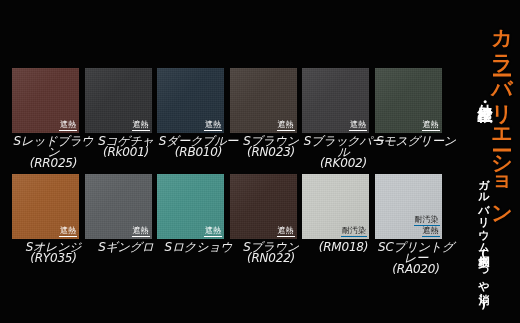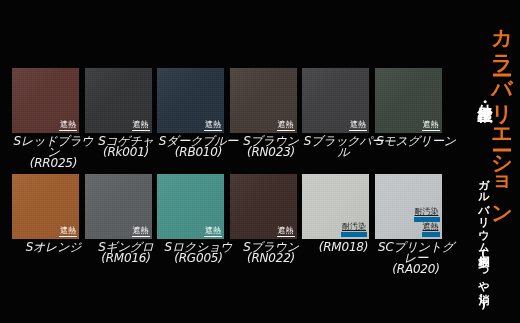--- a/index.html
+++ b/index.html
@@ -48,21 +48,21 @@
     line-height:1;
   }
   .badge{
     font-size:8px;
     letter-spacing:0px;
     padding:0 1px 1px 1px;
     white-space:nowrap;
     font-family:"DejaVu Sans",sans-serif;
   }
   .badge.light{color:#ffffff;border-bottom:1px solid #ffffff;}
-  .badge.dark{color:#1c1c1c;border-bottom:5px solid #0369a1;text-decoration:underline;}
+  .badge.dark{color:#1c1c1c;border-bottom:1px solid #0369a1;}
 
   .cap{
     margin-top:3px;
     text-align:center;
     color:#efefef;
     font-size:12px;
     line-height:11px;
     font-family:"DejaVu Sans",sans-serif;
     letter-spacing:-.2px;
     font-style:italic;
@@ -152,21 +152,21 @@
           <div class="cap"><span>Sブラウン</span><span class="code">(RN023)</span></div>
         </div>
         <div class="cell" style="left: 290px;">
           <div class="chip" style="background: rgb(62, 61, 63);">
             <div class="tex"></div>
             <div class="sheen"></div>
             <div class="badges">
               <span class="badge light">遮熱</span>
             </div>
           </div>
-          <div class="cap"><span>Sブラックパール</span></div>
+          <div class="cap"><span>Sブラックパール</span><span class="code">(RK002)</span></div>
         </div>
         <div class="cell" style="left: 362.5px;">
           <div class="chip" style="background: rgb(60, 70, 61);">
             <div class="tex"></div>
             <div class="sheen"></div>
             <div class="badges">
               <span class="badge light">遮熱</span>
             </div>
           </div>
           <div class="cap"><span>Sモスグリーン</span></div>
@@ -174,41 +174,41 @@
       </div>
     <div class="row">
         <div class="cell" style="left: 0px;">
           <div class="chip" style="background: rgb(158, 92, 43);">
             <div class="tex"></div>
             <div class="sheen"></div>
             <div class="badges">
               <span class="badge light">遮熱</span>
             </div>
           </div>
-          <div class="cap"><span>Sオレンジ</span></div>
+          <div class="cap"><span>Sオレンジ</span><span class="code">(RY035)</span></div>
         </div>
         <div class="cell" style="left: 72.5px;">
           <div class="chip" style="background: rgb(91, 95, 98);">
             <div class="tex"></div>
             <div class="sheen"></div>
             <div class="badges">
               <span class="badge light">遮熱</span>
             </div>
           </div>
-          <div class="cap"><span>Sギングロ</span><span class="code">(RM016)</span></div>
+          <div class="cap"><span>Sギングロ</span></div>
         </div>
         <div class="cell" style="left: 145px;">
           <div class="chip" style="background: rgb(71, 146, 137);">
             <div class="tex"></div>
             <div class="sheen"></div>
             <div class="badges">
               <span class="badge light">遮熱</span>
             </div>
           </div>
-          <div class="cap"><span>Sロクショウ</span><span class="code">(RG005)</span></div>
+          <div class="cap"><span>Sロクショウ</span></div>
         </div>
         <div class="cell" style="left: 217.5px;">
           <div class="chip" style="background: rgb(61, 43, 38);">
             <div class="tex"></div>
             <div class="sheen"></div>
             <div class="badges">
               <span class="badge light">遮熱</span>
             </div>
           </div>
           <div class="cap"><span>Sブラウン</span><span class="code">(RN022)</span></div>

